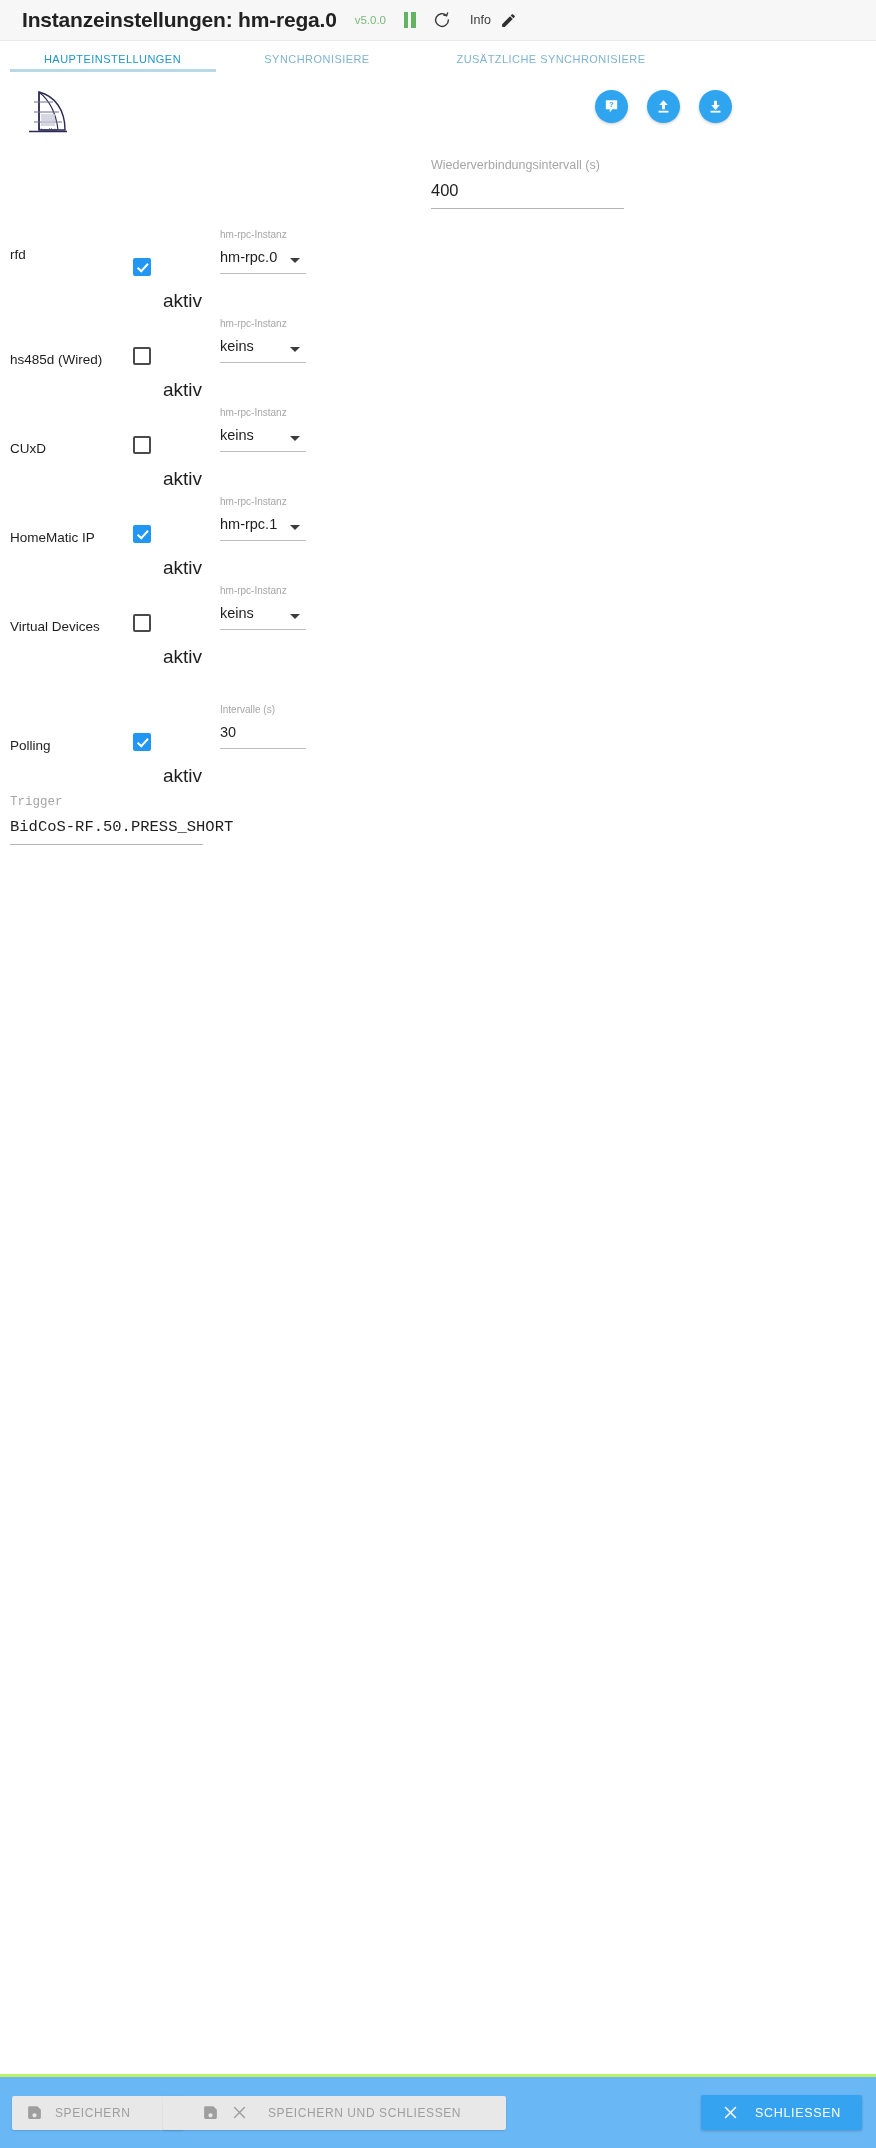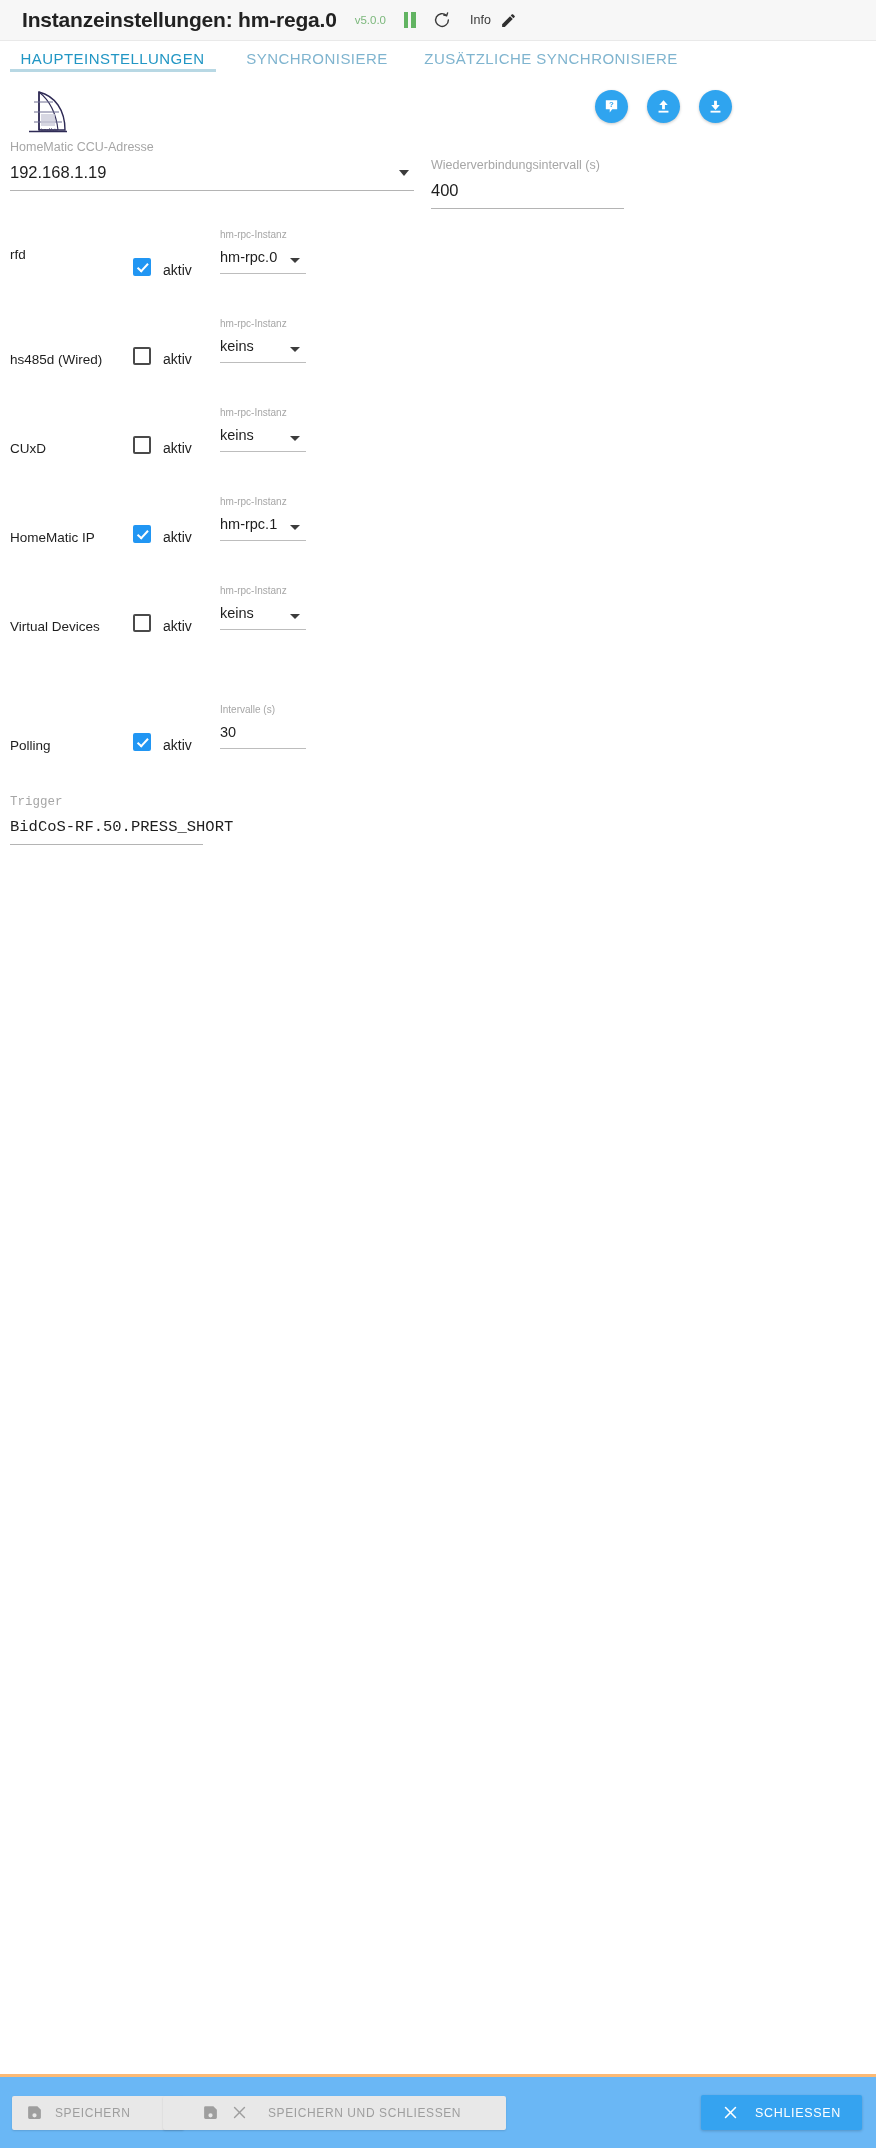--- a/index.html
+++ b/index.html
@@ -6,21 +6,21 @@
   html, body {
     margin: 0; padding: 0;
     width: 876px; height: 2148px;
     font-family: "Liberation Sans", sans-serif;
     background: #ffffff;
     overflow: hidden;
   }
   .app {
     position: relative;
     width: 876px; height: 2148px;
-    background: #fdba74;
+    background: #bef264;
   }
 
   
   .header {
     position: absolute;
     top: 0; left: 0;
     width: 876px; height: 41px;
     background: #f7f7f7;
     border-bottom: 1px solid #e9e9e9;
     display: flex;
@@ -70,21 +70,21 @@
   
   .tabs {
     position: absolute;
     top: 41px; left: 0;
     width: 876px; height: 33px;
     background: #ffffff;
     display: flex;
     align-items: center;
   }
   .tab {
-    font-size: 15px;
+    font-size: 11px;
     letter-spacing: 0.45px;
     color: #7fb4cf;
     text-align: center;
     white-space: nowrap;
     cursor: pointer;
     padding-top: 2px;
   }
   .tab.t1 { position: absolute; left: 10px;  width: 205px; }
   .tab.t2 { position: absolute; left: 232px; width: 170px; }
   .tab.t3 { position: absolute; left: 420px; width: 262px; }
@@ -197,22 +197,23 @@
     position: absolute;
     left: 4.6px; top: 1.3px;
     width: 4px; height: 8.5px;
     border: solid #ffffff;
     border-width: 0 2px 2px 0;
     transform: rotate(43deg);
   }
   .cb-text {
     position: absolute;
     left: 163px;
-    font-size: 14px;
+    font-size: 19px;
     color: #1e1e1e;
+    margin-top: 28px;
   }
   .sel {
     position: absolute;
     left: 220px;
     width: 86px;
   }
   .sel-label {
     font-size: 10px;
     color: #a6a6a6;
     white-space: nowrap;
@@ -347,28 +348,20 @@
         </svg>
       </div>
       <div class="round-btn">
         <svg width="17" height="17" viewBox="0 0 24 24" fill="#ffffff">
           <path d="M12 17l-6-7h4V4h4v6h4z"></path>
           <rect x="5" y="18" width="14" height="2.6"></rect>
         </svg>
       </div>
     </div>
 
-    <div class="field" style="left:10px; top:66px; width:404px;">
-      <div class="field-label">HomeMatic CCU-Adresse</div>
-      <div style="position:relative;">
-        <div class="field-value">192.168.1.19</div>
-        <div class="caret" style="top:16px;"></div>
-      </div>
-      <div class="field-line"></div>
-    </div>
 
     <div class="field" style="left:431px; top:84px; width:193px;">
       <div class="field-label">Wiederverbindungsintervall (s)</div>
       <div class="field-value">400</div>
       <div class="field-line"></div>
     </div>
 
     <div class="row" style="top:155px;">
       <div class="row-label" style="top:18px;">rfd</div>
       <div class="cb checked" style="top:29px;"></div>

